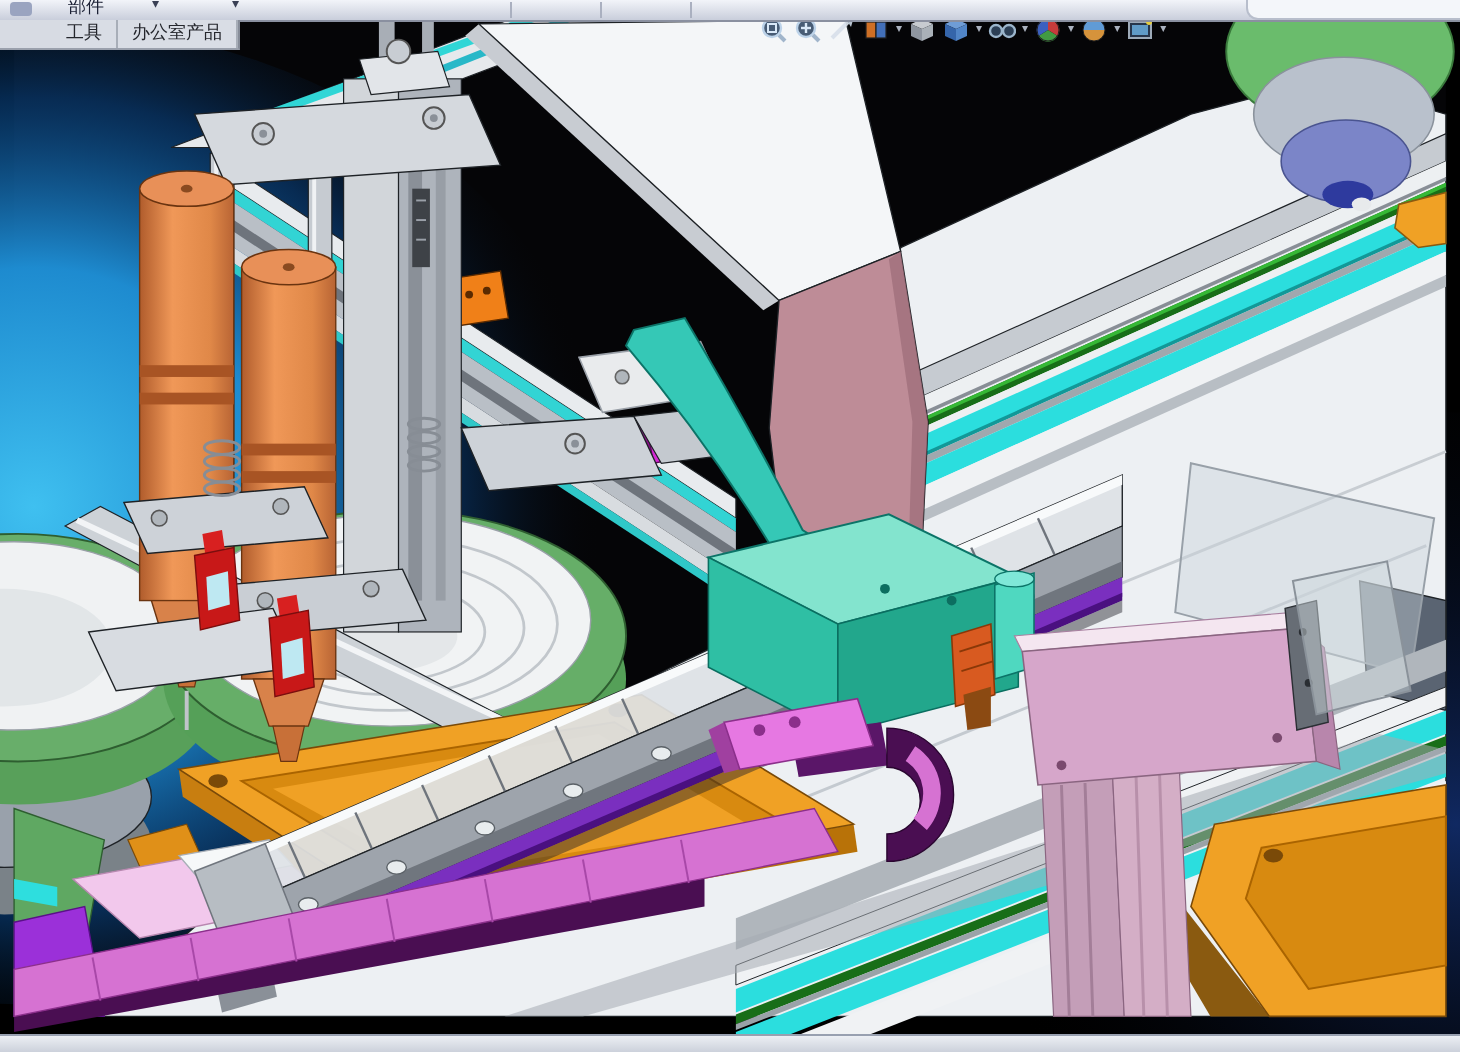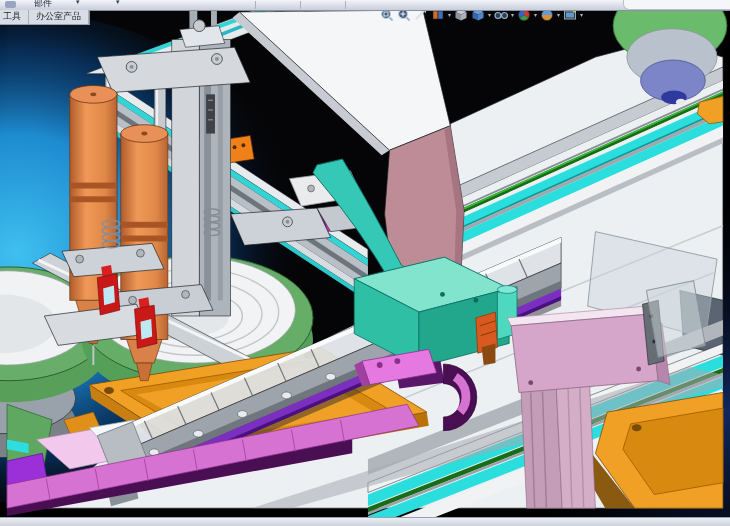--- a/index.html
+++ b/index.html
@@ -6,21 +6,21 @@
   #app{position:relative;width:730px;height:526px;overflow:hidden;font-family:"Liberation Sans",sans-serif;background:#000;text-align:right;}
   
   #topbar{position:absolute;left:0;top:0;width:730px;height:10px;background:linear-gradient(#f2f4f9,#c9cedb);border-bottom:1px solid #8a90a0;overflow:hidden;z-index:30;}
   #topbar .frag{position:absolute;left:5px;top:1px;width:11px;height:7px;background:#9aa4c0;border-radius:2px;}
   #topbar .cmdlabel{position:absolute;left:34px;top:-3px;font-size:9px;color:#1a1f33;}
   #topbar .car1{position:absolute;left:76px;top:-2px;font-size:7px;color:#3a4055;}
   #topbar .car2{position:absolute;left:116px;top:-2px;font-size:7px;color:#3a4055;}
   #topbar .sep{position:absolute;top:1px;width:1px;height:8px;background:#aab0c0;}
   #topbar .rpanel{position:absolute;right:0;top:0;width:106px;height:9px;background:#f4f6fa;border-left:1px solid #b8becc;border-bottom:1px solid #b8becc;border-bottom-left-radius:6px;}
   
-  #tabs{position:absolute;left:0;top:10px;height:14px;display:flex;z-index:30;background:#d7dbe3;border-bottom:1px solid #9aa0ac;border-right:1px solid #878d99;}
+  #tabs{position:absolute;left:0;top:10px;height:14px;display:flex;z-index:30;background:#d7dbe3;border-bottom:1px solid #9aa0ac;border-right:1px solid #878d99;padding-left:30px;}
   #tabs .tab{font-size:9px;line-height:13px;color:#24262c;padding:0 7px;border-right:1px solid #a8aeb8;white-space:nowrap;background:#d9dde5;cursor:default;}
   #tabs .tab.first{padding-left:3px;}
   
   #viewport{position:absolute;left:0;top:10px;width:730px;height:508px;z-index:1;}
   
   #hud{position:absolute;left:380px;top:7px;height:16px;display:flex;align-items:center;gap:3px;z-index:20;opacity:.92;}
   #hud .ico{width:14px;height:14px;display:block;}
   #hud .car{font-size:6px;color:#b9c1cf;line-height:14px;}
   
   #statusbar{position:absolute;left:0;bottom:0;width:730px;height:8px;background:linear-gradient(#eceff4,#ccd1db);border-top:1px solid #98a0b0;z-index:30;}

